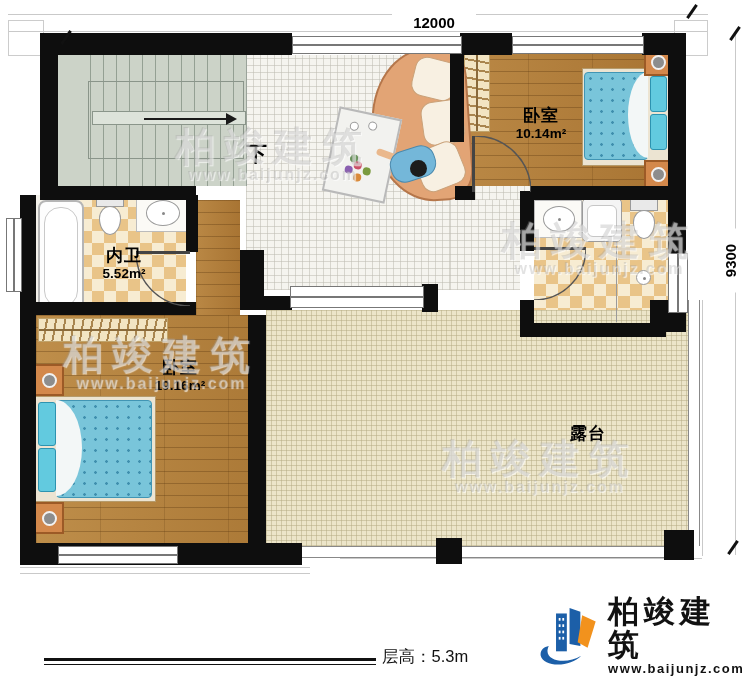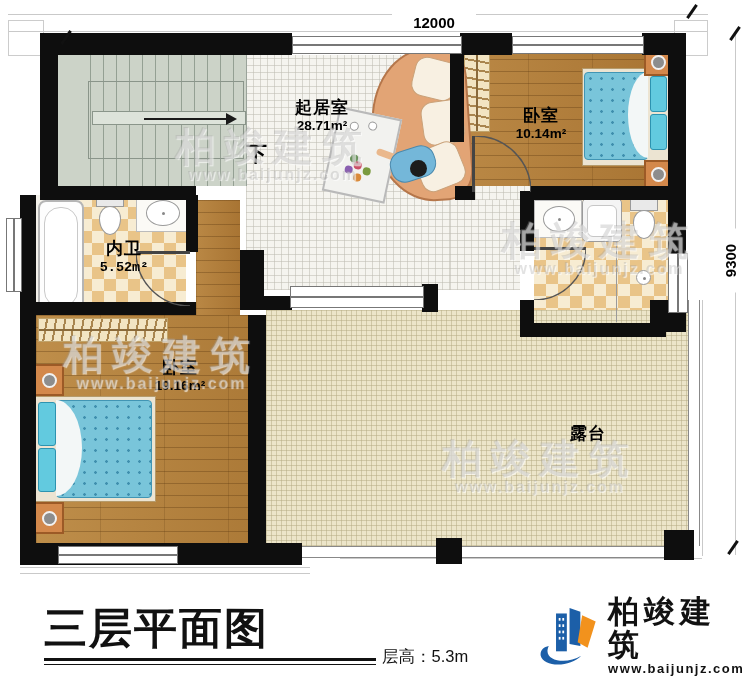--- a/index.html
+++ b/index.html
@@ -248,29 +248,25 @@
   </div>
   <div class="p-arm" style="left:376px;top:152px;width:26px;height:7px;"></div>
   <div class="p-body" style="left:390px;top:148px;width:44px;height:30px;"></div>
   <div class="p-head" style="left:410px;top:160px;width:17px;height:17px;"></div>
   <div class="ctable" style="left:330px;top:112px;width:60px;height:82px;">
     <div class="flowers" style="left:24px;top:48px;"></div>
     <div class="cup" style="left:12px;top:10px;"></div>
     <div class="cup" style="left:30px;top:6px;"></div>
   </div>
 
-  <div class="rl" style="left:272px;top:98px;width:100px;">
-    <div class="rl-nm">起居室</div>
-    <div class="rl-ar">28.71m²</div>
-  </div>
   <div class="rl" style="left:496px;top:106px;width:90px;">
     <div class="rl-nm">卧室</div>
     <div class="rl-ar">10.14m²</div>
   </div>
-  <div class="rl" style="left:88px;top:240px;width:72px;font-family:Liberation Mono, monospace;">
+  <div class="rl" style="left:88px;top:246px;width:72px;">
     <div class="rl-nm">内卫</div>
     <div class="rl-ar">5.52m²</div>
   </div>
   <div class="rl" style="left:130px;top:358px;width:100px;">
     <div class="rl-nm">卧室</div>
     <div class="rl-ar">19.16m²</div>
   </div>
   <div class="rl" style="left:554px;top:424px;width:68px;">
     <div class="rl-nm">露台</div>
     <div class="rl-ar"></div>
@@ -288,21 +284,20 @@
   <div class="wm" style="left:452px;top:220px;width:295px;">
     <div class="wm-cn">柏竣建筑</div>
     <div class="wm-url">www.baijunjz.com</div>
   </div>
   <div class="wm" style="left:412px;top:438px;width:255px;">
     <div class="wm-cn">柏竣建筑</div>
     <div class="wm-url">www.baijunjz.com</div>
   </div>
 
   <div class="tb">
-    <div class="tb-title">三层平面图</div>
     <div class="tb-ul1"></div>
     <div class="tb-ul2"></div>
     <div class="tb-line" style="top:54px;">
       <span>层高：</span><span>5.3m</span>
     </div>
     <div class="logo">
       <svg width="64" height="62" viewBox="0 0 70 66">
         <path d="M12,44 C4,60 30,66 48,55 C36,68 6,68 3,55 C2,49 6,45 12,44 Z" fill="#1c5fa8"></path>
         <rect x="20" y="8" width="12" height="42" fill="#1c5fa8"></rect>
         <rect x="23" y="13" width="2" height="3" fill="#fff"></rect>

